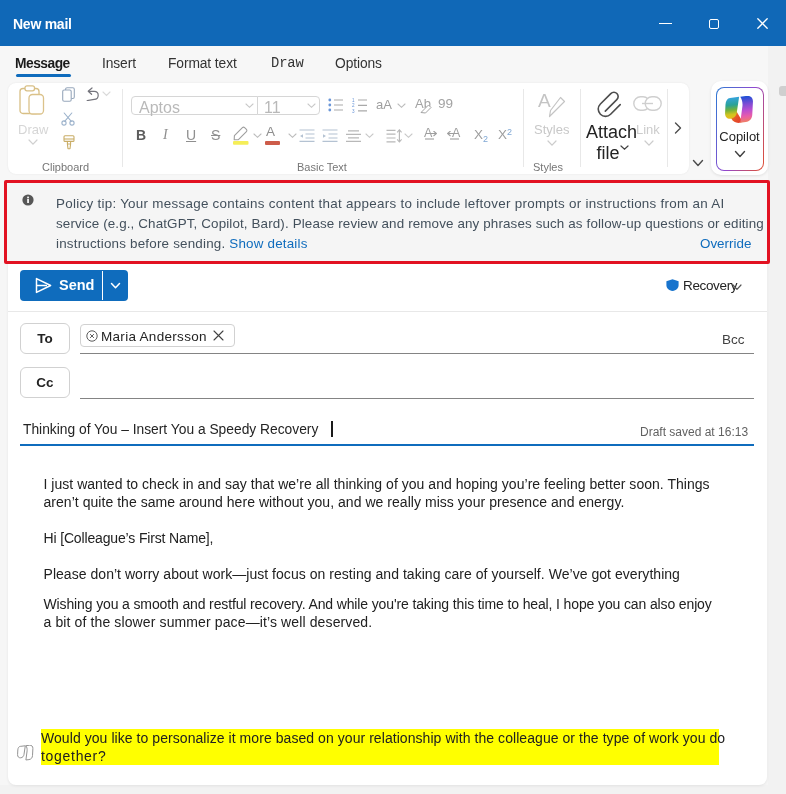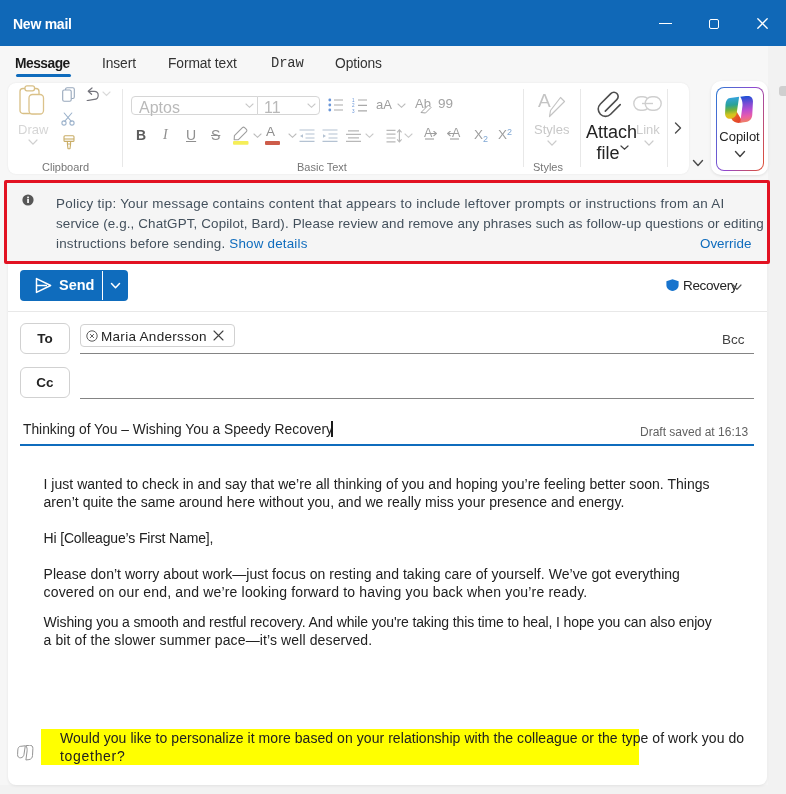--- a/index.html
+++ b/index.html
@@ -286,32 +286,32 @@
 <div class="abs" style="left:101px;top:329px;font-size:13.5px;letter-spacing:0.3px;color:#242424;">Maria Andersson</div>
 <svg class="abs" style="left:213px;top:330px;" width="11" height="11" viewBox="0 0 11 11">
     <path d="M1 1 L10 10 M10 1 L1 10" stroke="#424242" stroke-width="1.1" stroke-linecap="round"></path>
   </svg>
 <div class="abs fieldline" style="top:353px;"></div>
 <div class="abs" style="left:722px;top:332px;font-size:13.5px;color:#424242;">Bcc</div>
 
 <div class="abs fieldbtn" style="left:20px;top:367px;">Cc</div>
 <div class="abs fieldline" style="top:398px;"></div>
 
-<div class="abs" style="left:23px;top:421.5px;font-size:13.8px;color:#242424;">Thinking of You – Wishing You a Speedy Recovery</div>
+<div class="abs" style="left:23px;top:421.5px;font-size:13.8px;color:#242424;">Thinking of You – Insert You a Speedy Recovery</div>
 <div class="abs" style="left:331px;top:421px;width:1.5px;height:16px;background:#1a1a1a;"></div>
 <div class="abs" style="left:640px;top:424.5px;font-size:12px;color:#616161;">Draft saved at 16:13</div>
 <div class="abs" style="left:20px;top:443.5px;width:734px;height:2.5px;background:#0f6cbd;"></div>
 
 <div class="abs body14" style="left:43.5px;top:475.4px;">
   <div style="margin-bottom:18px;"><span style="letter-spacing:0.03px;">I just wanted to check in and say that we’re all thinking of you and hoping you’re feeling better soon. Things</span><br><span style="letter-spacing:0.04px;">aren’t quite the same around here without you, and we really miss your presence and energy.</span></div>
   <div style="margin-bottom:18px;"><span style="letter-spacing:-0.15px;">Hi [Colleague’s First Name],</span></div>
-  <div style="margin-bottom:12px;"><span style="letter-spacing:0.04px;">Please don’t worry about work—just focus on resting and taking care of yourself. We’ve got everything</span><br><span style="letter-spacing:0.17px;">covered on our end, and we’re looking forward to having you back when you’re ready.</span></div>
+  <div style="margin-bottom:12px;"><span style="letter-spacing:0.04px;">Please don’t worry about work—just focus on resting and taking care of yourself. We’ve got everything</span><br></div>
   <div style="margin-bottom:18px;"><span style="letter-spacing:-0.13px;">Wishing you a smooth and restful recovery. And while you're taking this time to heal, I hope you can also enjoy</span><br><span style="letter-spacing:0.12px;">a bit of the slower summer pace—it’s well deserved.</span></div>
 </div>
-<div class="abs body14" style="left:41px;top:729px;width:598px;background:#ffff00;padding-left:19px;white-space:nowrap;"><span style="letter-spacing:0.06px;">Would you like to personalize it more based on your relationship with the colleague or the type of work you do</span><br><span style="letter-spacing:0.7px;">together?</span></div>
+<div class="abs body14" style="left:41px;top:729px;width:678px;background:#ffff00;padding-left:0;white-space:nowrap;"><span style="letter-spacing:0.06px;">Would you like to personalize it more based on your relationship with the colleague or the type of work you do</span><br><span style="letter-spacing:0.7px;">together?</span></div>
 
 <div class="abs" style="left:779px;top:86px;width:9px;height:10px;background:#cfcfcf;border-radius:3px 0 0 3px;"></div>
 
 <svg class="abs" style="left:17px;top:745px;" width="17" height="16" viewBox="0 0 30 27">
   <g transform="rotate(-7 15 13.5)">
     <path d="M7.3 0.8 H16.2 L12.1 15.6 C11.2 19 8.8 20.9 5.6 20.9 C2.2 20.9 0.2 18.2 0.8 14.6 L2.2 6.5 C2.9 2.8 4.8 0.8 7.3 0.8 Z" fill="none" stroke="#8f8f8f" stroke-width="1.6"></path>
     <path d="M17.3 0.8 L23.7 0.8 C27.3 0.8 29.5 3.5 28.9 7.1 L26.7 19.6 C26 23.4 23.4 25.8 19.6 25.8 L14.2 25.8 L18.3 10 C19 6.8 18.7 3.8 17.3 0.8 Z" fill="#fff" stroke="#8f8f8f" stroke-width="1.6"></path>
   </g>
 </svg>
 

